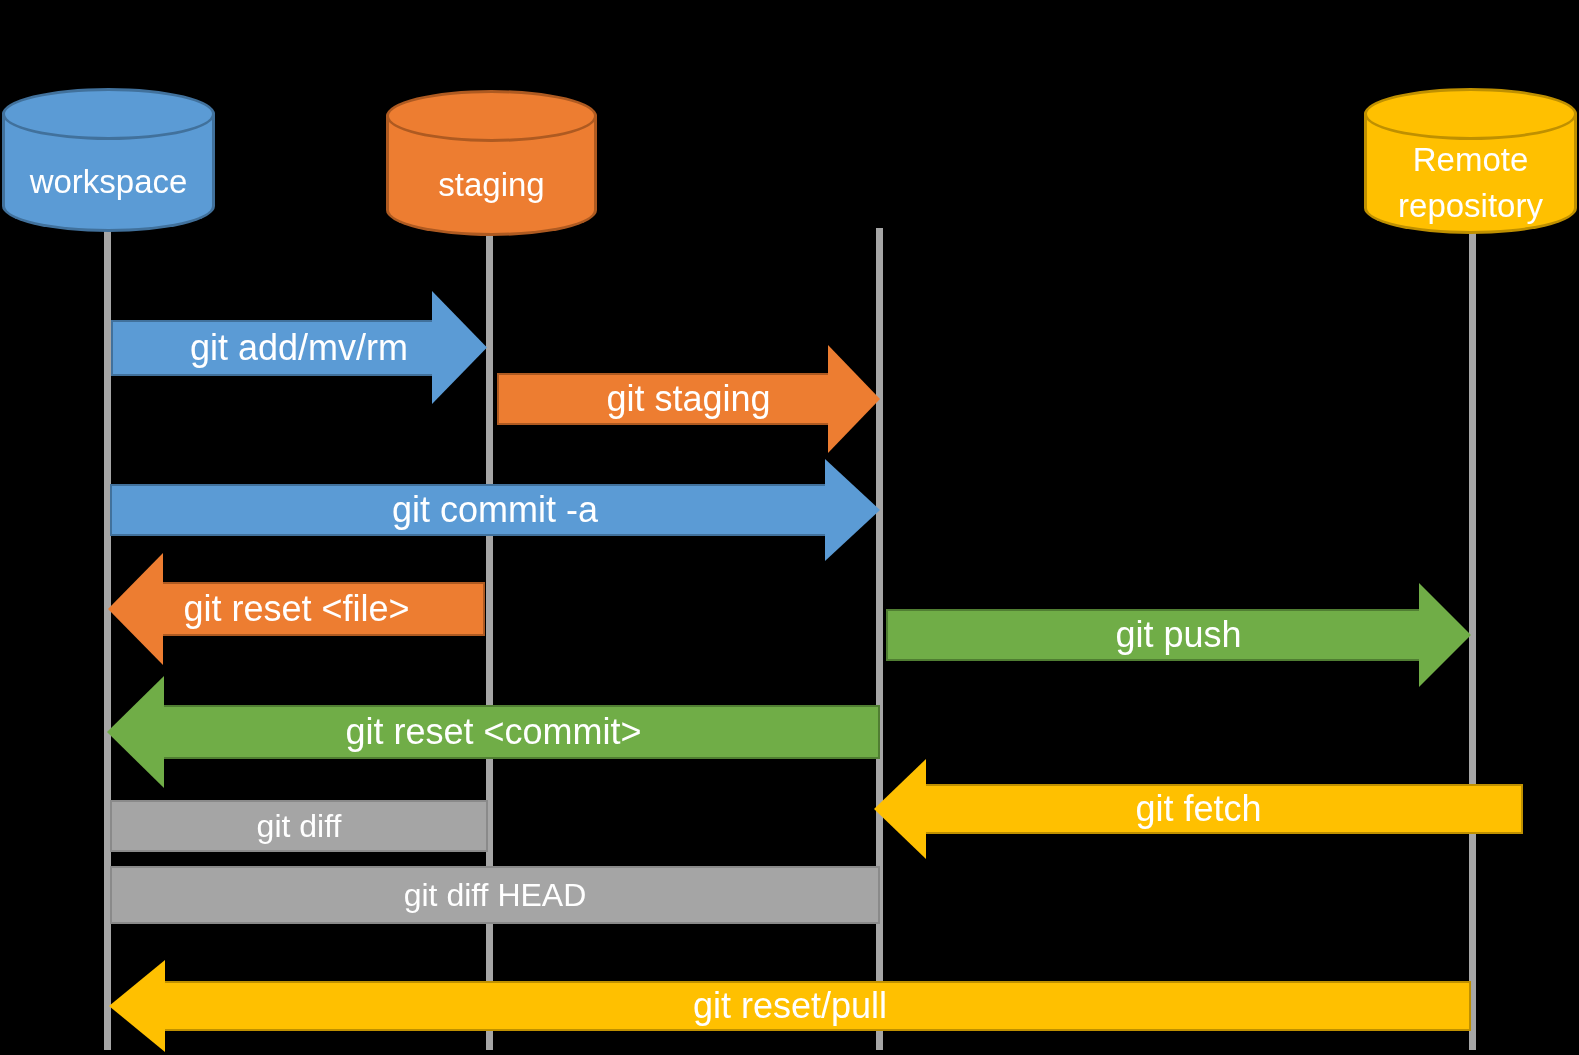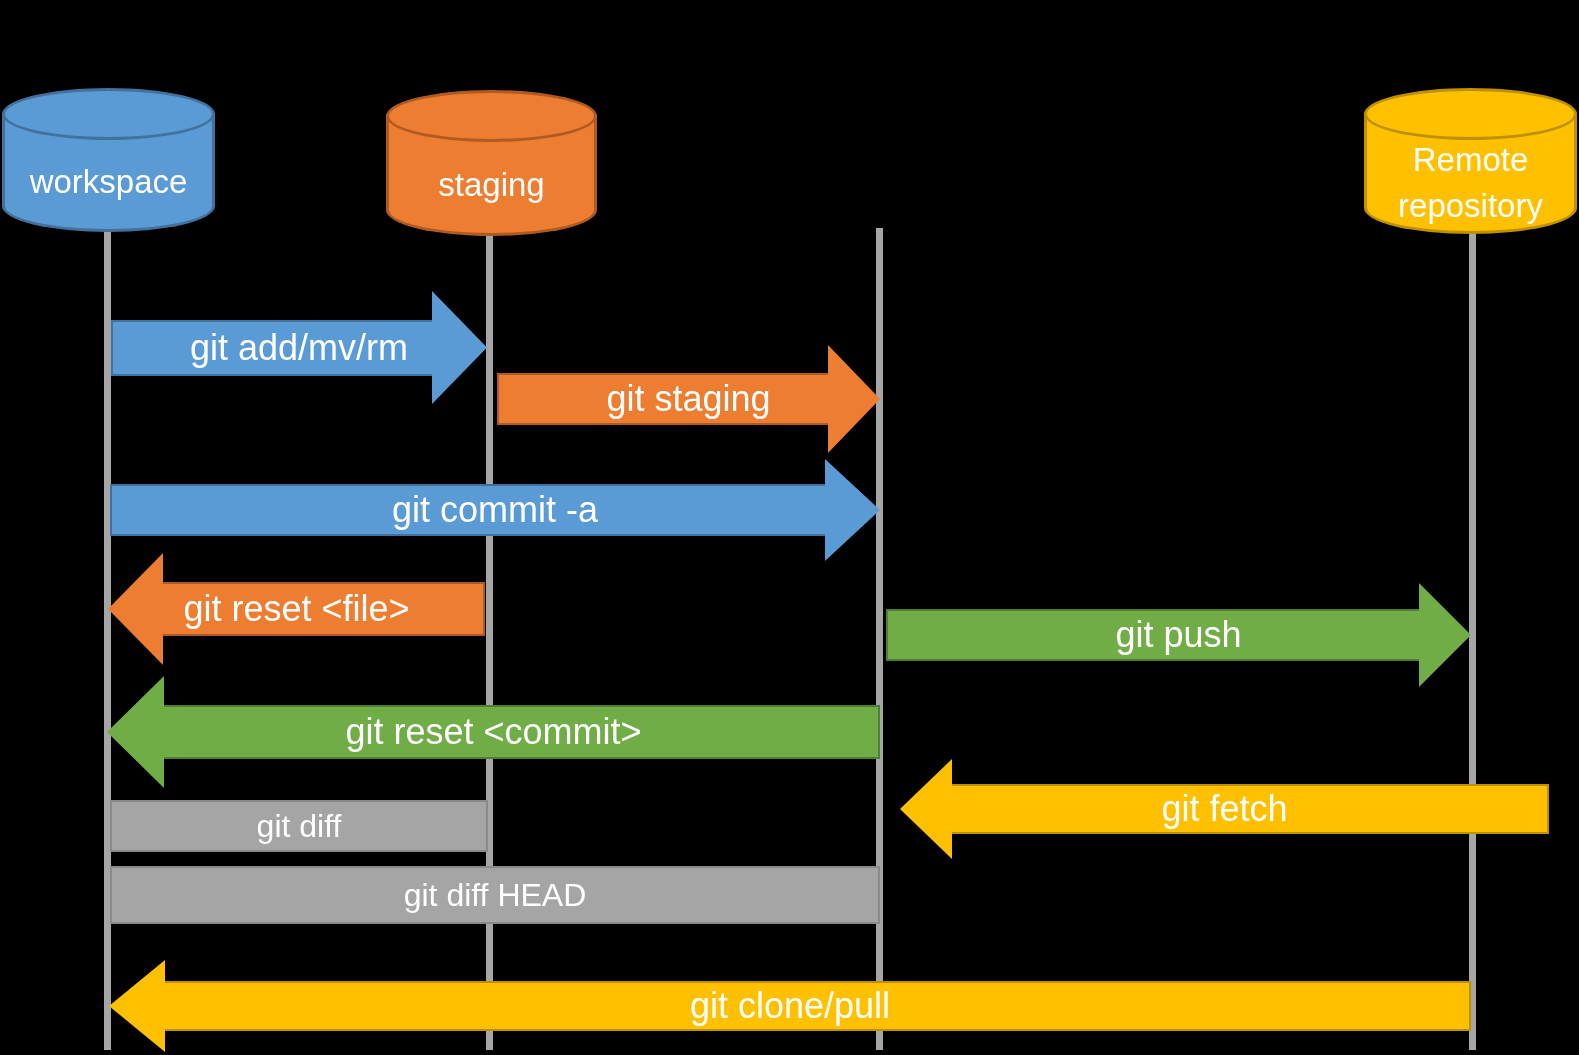--- a/index.html
+++ b/index.html
@@ -119,34 +119,34 @@
     <div class="a-head"></div>
     <div class="a-label">git push</div>
   </div>
 
   <div class="arrow left c-green" style="left:107px;top:676px;width:773px;height:112px;--bodyH:54px;--headW:57px">
     <div class="a-body"></div>
     <div class="a-head"></div>
     <div class="a-label">git reset &lt;commit&gt;</div>
   </div>
 
-  <div class="arrow left c-gold" style="left:900px;top:759px;width:649px;height:100px;--bodyH:50px;--headW:52px">
+  <div class="arrow left c-gold" style="left:874px;top:759px;width:649px;height:100px;--bodyH:50px;--headW:52px">
     <div class="a-body"></div>
     <div class="a-head"></div>
     <div class="a-label">git fetch</div>
   </div>
 
   <div class="bar c-gray" style="left:110px;top:800px;width:378px;height:52px">git diff</div>
 
   <div class="bar c-gray" style="left:110px;top:866px;width:770px;height:58px">git diff HEAD</div>
 
   <div class="arrow left c-gold" style="left:109px;top:960px;width:1362px;height:92px;--bodyH:50px;--headW:56px">
     <div class="a-body"></div>
     <div class="a-head"></div>
-    <div class="a-label">git clone/pull</div>
+    <div class="a-label">git reset/pull</div>
   </div>
 
   <div class="node c-blue" style="left:2px;top:88px;width:213px;height:144px">
     <div class="cyl-body"></div>
     <div class="cyl-top"></div>
     <div class="cyl-label">workspace</div>
   </div>
 
   <div class="node c-orange" style="left:386px;top:90px;width:211px;height:146px">
     <div class="cyl-body"></div>

